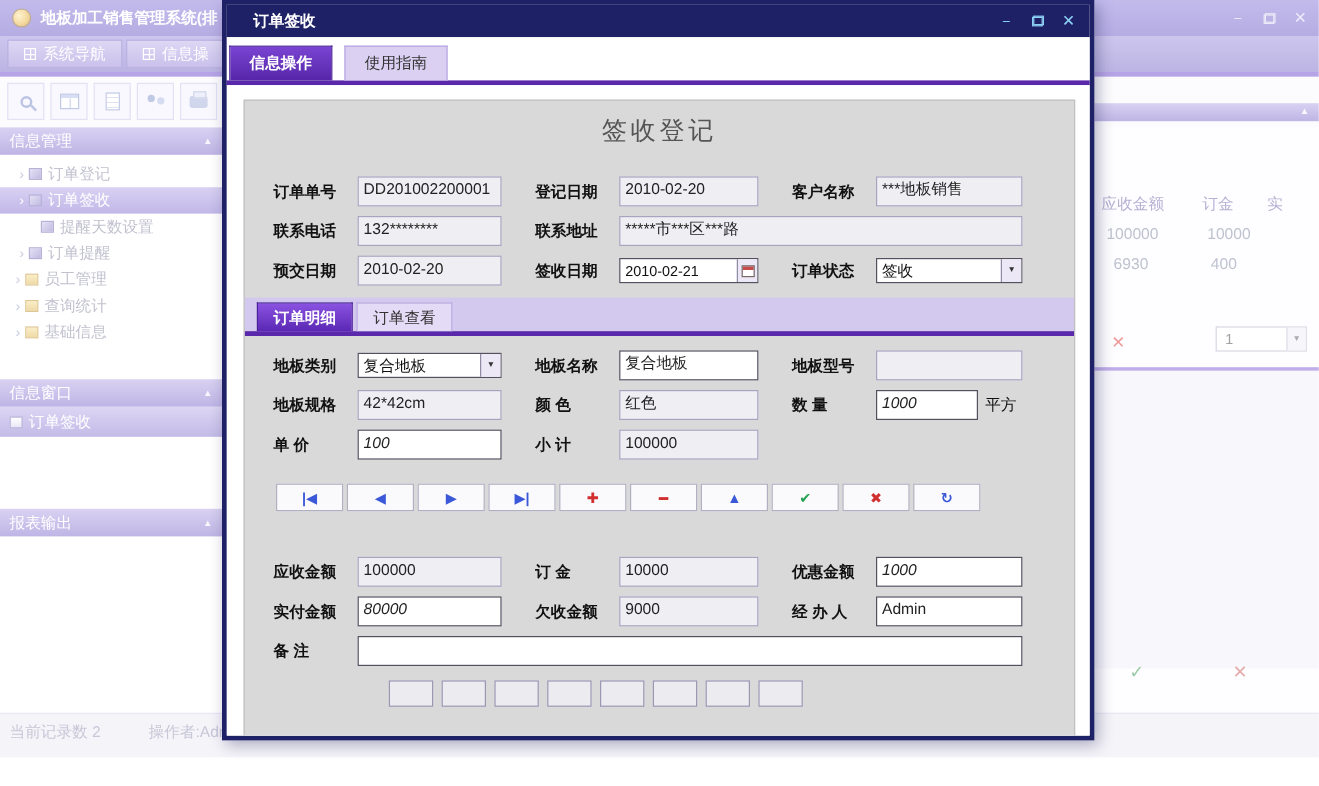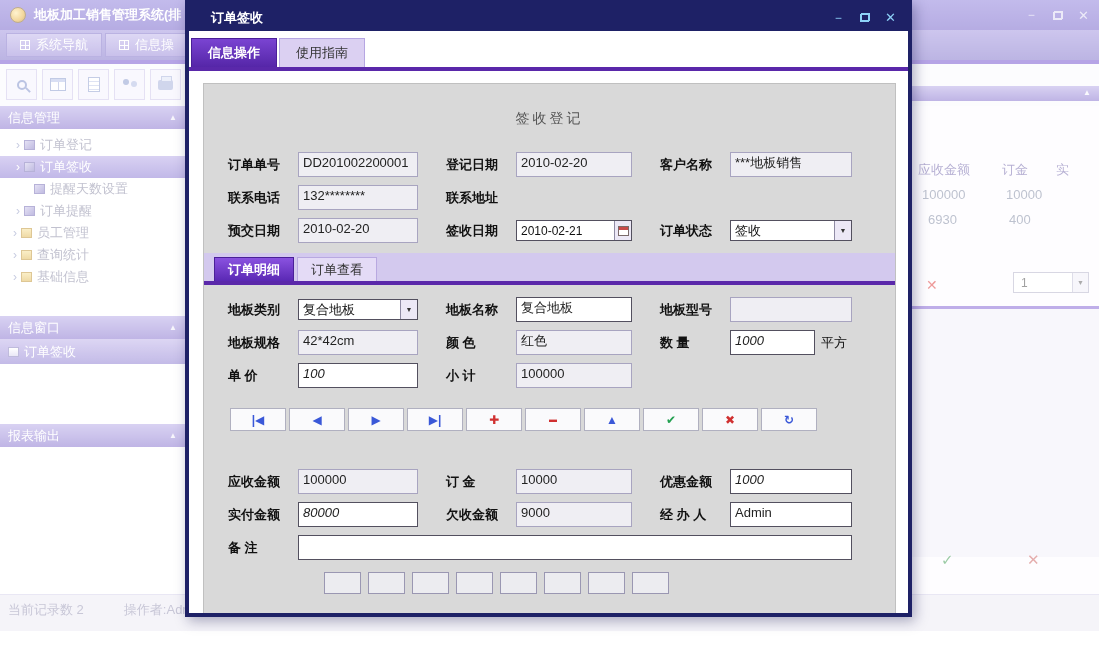--- a/index.html
+++ b/index.html
@@ -80,29 +80,29 @@
 
   
   .dim { position:absolute; left:0; top:0; width:1099px; height:631px; background:rgba(255,255,255,.45); z-index:5; }
 
   
   .dlg { position:absolute; left:185px; top:0; width:727px; height:617px; z-index:10;
     border:4px solid #1e2166; background:#fff; box-shadow:3px 4px 12px rgba(25,25,80,.35); }
   .dlg-titlebar { height:27px; background:#1e2166; display:flex; align-items:center; padding:0 12px; }
   .dlg-title { color:#fff; font-size:13px; font-weight:bold; margin-left:10px; }
   .dlg-ctrls { margin-left:auto; display:flex; gap:15px; align-items:center; color:#8ed2f8; font-size:13px; }
-  .dlg-tabs { height:36px; background:#fff; display:flex; align-items:flex-end; gap:2px; padding:0 0 0 2px; }
+  .dlg-tabs { height:36px; background:#fff; display:flex; align-items:flex-end; gap:10px; padding:0 0 0 2px; }
   .dtab { height:29px; padding:0 16px; display:flex; align-items:center; font-size:13px; }
   .dtab.on { background:linear-gradient(#7a44d2,#5526a8); color:#fff; font-weight:bold; border:1px solid #4a1f98; border-bottom:none; }
   .dtab.off { background:#dbd0f2; color:#333; border:1px solid #b6a6e2; border-bottom:none; }
   .dlg-rule { height:4px; background:#5a28aa; }
   .dlg-body { height:542px; background:#fff; padding:12px 12px 0 14px; overflow:hidden; }
   .panel { background:#d9d9d9; border:1px solid #c0c0c0; height:556px; padding:6px 24px 0; overflow:hidden; }
 
-  .heading { margin:20px 0 26px; text-align:center; font-size:14px; color:#555; font-weight:normal; letter-spacing:3px; }
+  .heading { margin:5px 0 26px; text-align:center; font-size:21px; color:#555; font-weight:normal; letter-spacing:3px; }
   .frow { height:21px; display:flex; align-items:center; margin-bottom:12px; font-size:13px; color:#111; }
   .lbl { width:70px; flex:none;font-weight:bold; }
   .gap { margin-left:28px; }
   .fld { height:25px; line-height:19px; padding:0 4px; font-size:13px; color:#222; overflow:hidden; white-space:nowrap; }
   .ro { background:#efeef3; border:1px solid #a8a4c0; }
   .ed { background:#fff; border:1px solid #53505f; }
   .num { text-align:left;font-style:italic; }
   .w120{width:120px;} .w116{width:116px;} .w122{width:122px;} .w85{width:85px;} .w336{width:336px;} .w554{width:554px;}
   .unit { margin-left:6px; }
 
@@ -289,20 +289,21 @@
           <span class="lbl gap">登记日期</span>
           <span class="fld ro w116">2010-02-20</span>
           <span class="lbl gap">客户名称</span>
           <span class="fld ro w122">***地板销售</span>
         </div>
 
         <div class="frow">
           <span class="lbl">联系电话</span>
           <span class="fld ro w120">132********</span>
           <span class="lbl gap">联系地址</span>
+          <span class="fld ro w336">*****市***区***路</span>
         </div>
 
         <div class="frow">
           <span class="lbl">预交日期</span>
           <span class="fld ro w120">2010-02-20</span>
           <span class="lbl gap">签收日期</span>
           <span class="datebox w116">
             <span>2010-02-21</span>
             <span class="cbtn">
                 <span class="cal"></span>

